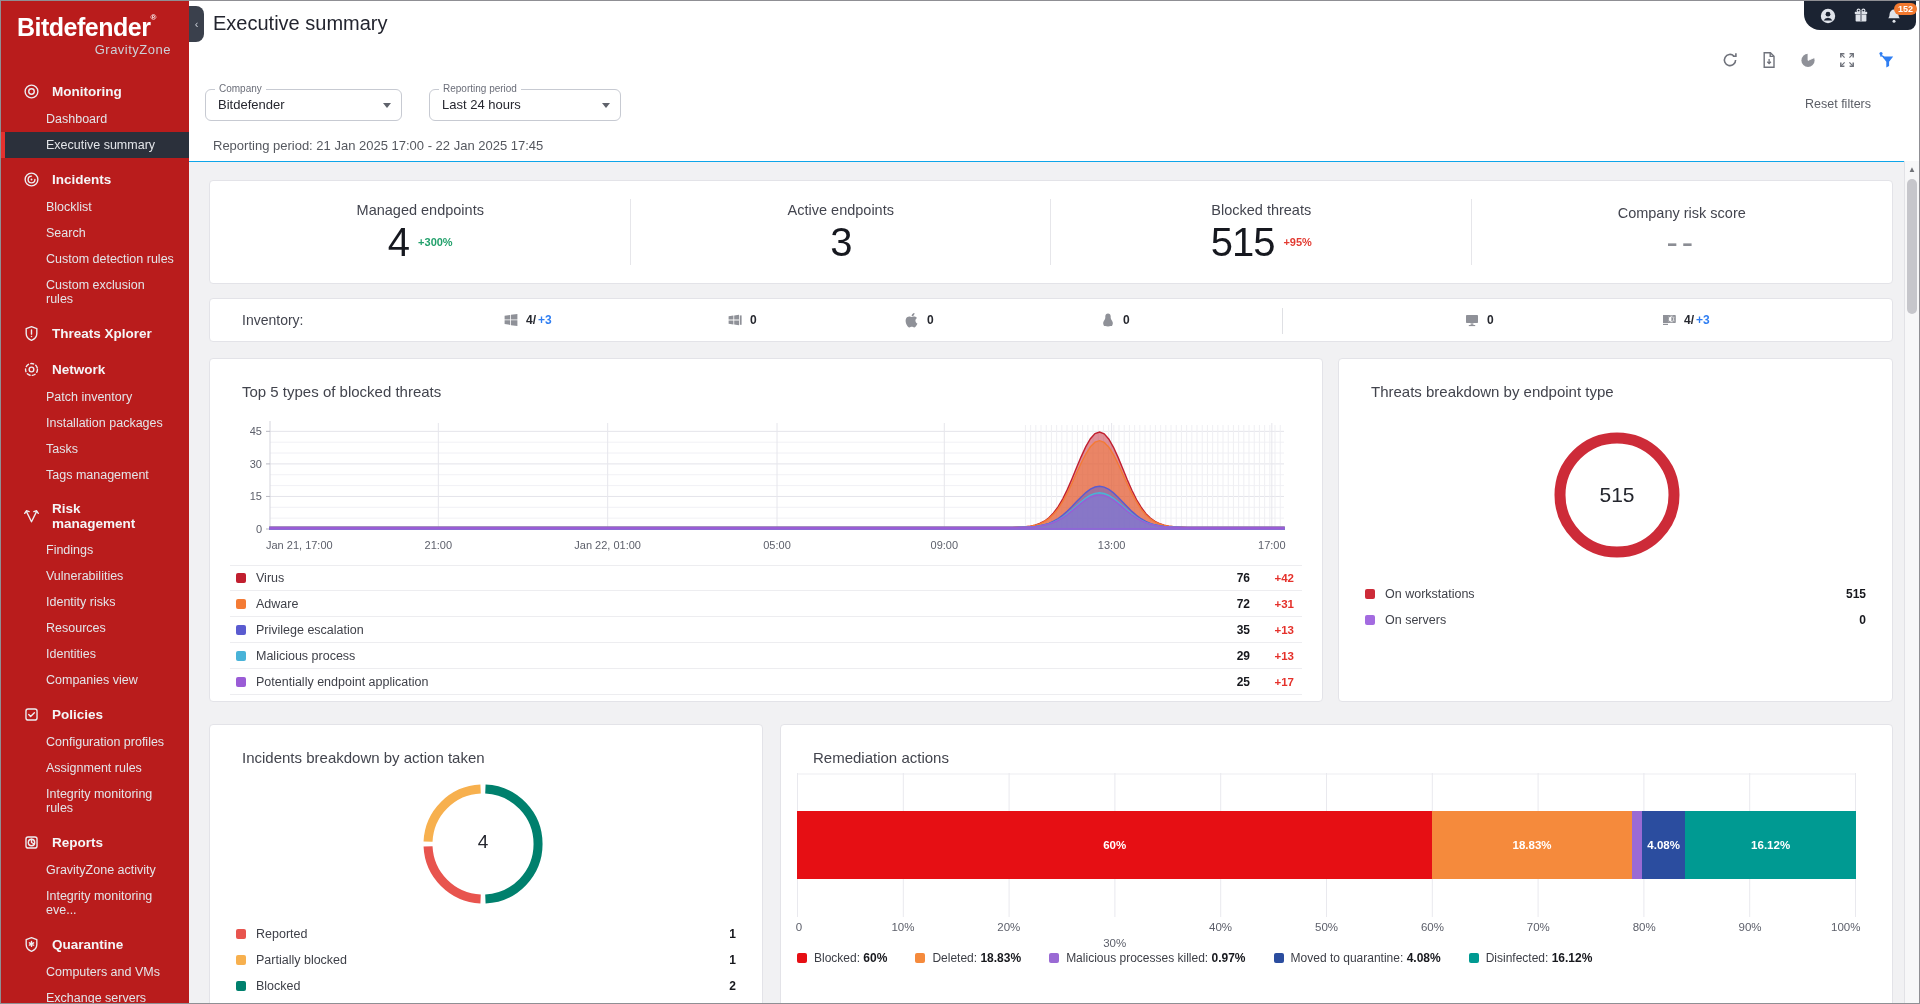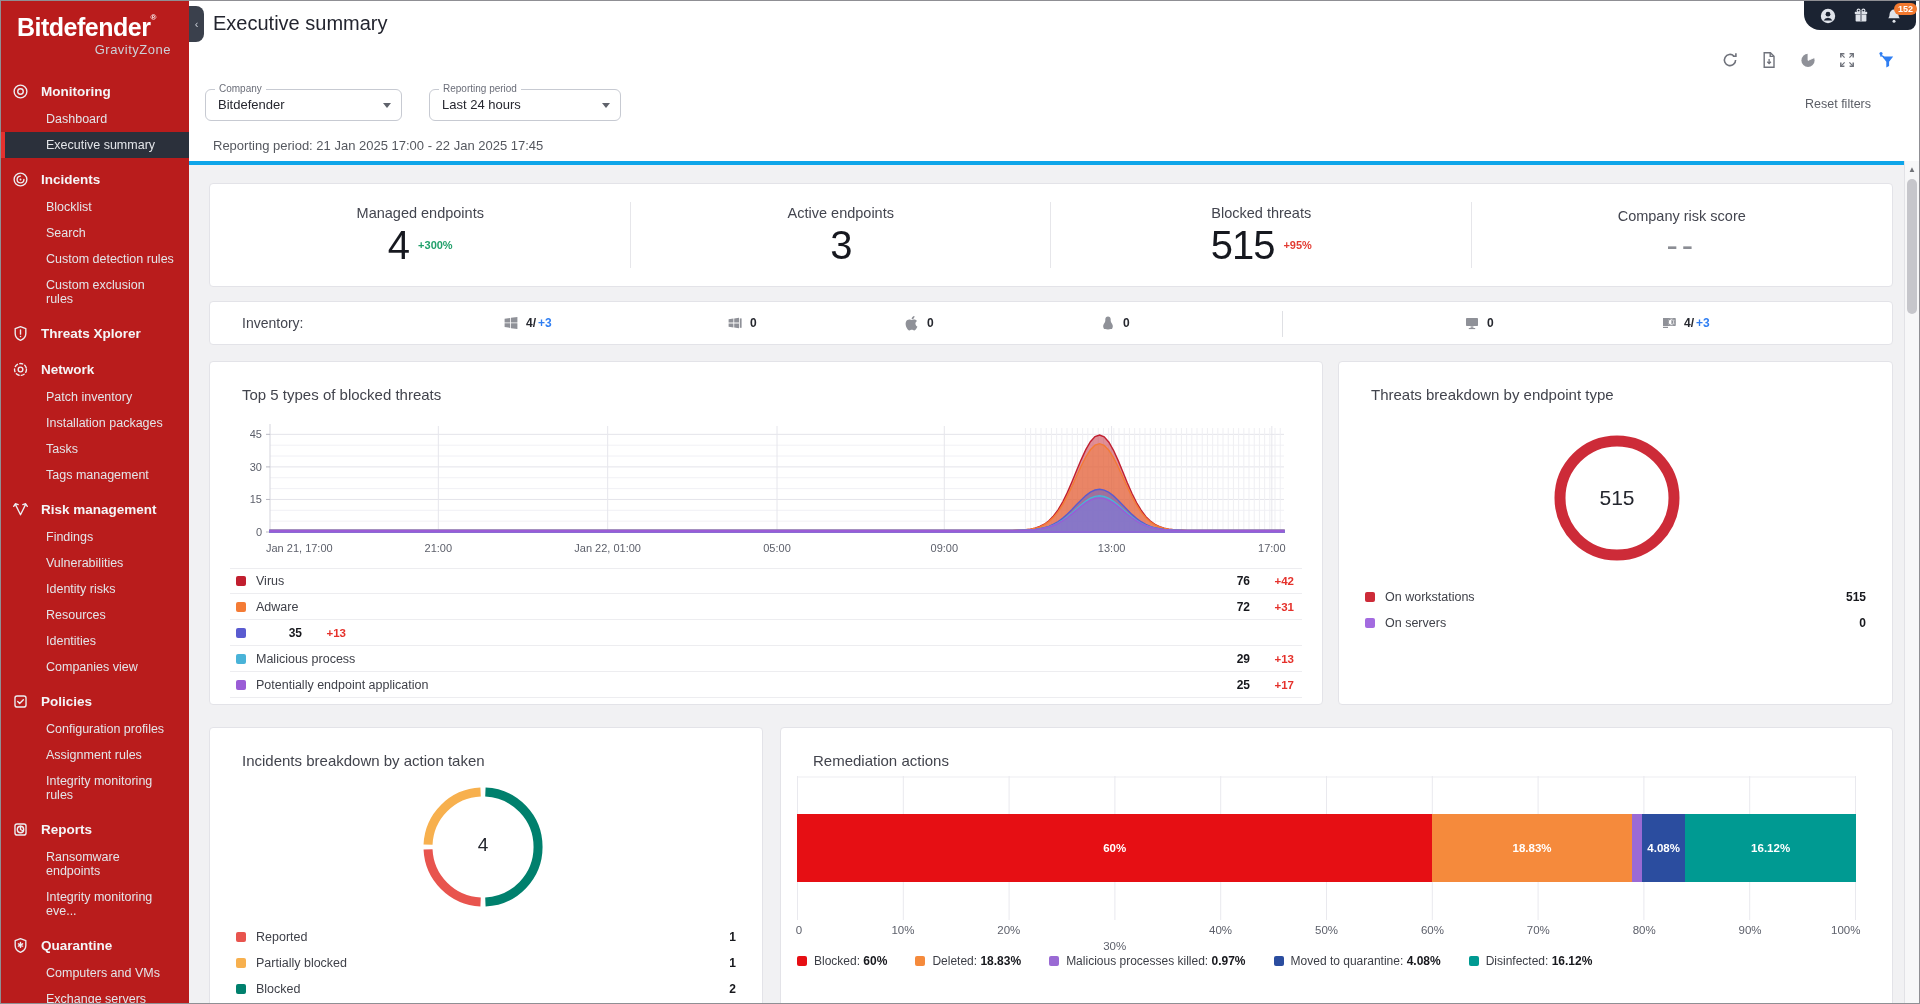--- a/index.html
+++ b/index.html
@@ -7,21 +7,21 @@
     font-family:"Liberation Sans", sans-serif; }
   #app { position:relative; width:1920px; height:1004px; background:#fff; border:1px solid #8f8f94; overflow:hidden; }
 
   
   .sidebar { position:absolute; left:0; top:0; width:188px; height:100%; background:#b91c1c; color:#eceef2; z-index:5; }
   .logo-block { padding:12px 18px 6px 16px; }
   .logo-brand { font-size:25px; font-weight:700; color:#fff; letter-spacing:-0.5px; white-space:nowrap; }
   .logo-brand sup { font-size:8px; vertical-align:top; }
   .logo-sub { font-size:13px; color:#ccd1d8; text-align:right; margin-top:0px; letter-spacing:0.5px; }
   .menu { margin-top:14px; }
-  .sec-row { display:flex; align-items:center; gap:12px; padding:6px 11px; margin-top:7px; cursor:pointer; }
+  .sec-row { display:flex; align-items:center; gap:12px; padding:6px 22px; margin-top:7px; cursor:pointer; }
   .sec-row svg { width:17px; height:17px; flex:0 0 17px; }
   .sec-label { font-size:13.5px; font-weight:700; color:#f4f5f7; }
   .child-row { padding:6px 14px 6px 45px; font-size:12.5px; color:#e3e5e9; cursor:pointer; }
   .child-row.active { background:#2b303b; border-left:4px solid #e6312e; padding-left:41px; }
   .collapse-tab { position:absolute; left:188px; top:5px; width:15px; height:36px; background:#3a404c;
     border-radius:0 8px 8px 0; color:#c9ced6; font-size:11px; display:flex; align-items:center; justify-content:center;
     cursor:pointer; z-index:6; }
 
   
   .page-title { position:absolute; left:212px; top:11px; font-size:20px; font-weight:500; color:#23252f; }
@@ -37,21 +37,21 @@
   .select-box { position:absolute; top:88px; height:32px; border:1px solid #c7cad2; border-radius:6px; background:#fff; cursor:pointer; }
   .select-box .flabel { position:absolute; top:-7px; left:9px; background:#fff; padding:0 4px; font-size:10px; color:#6b6e79; }
   .select-box .fvalue { line-height:30px; padding-left:12px; font-size:13px; color:#26272f; font-weight:500; }
   .select-box .arrow { position:absolute; right:10px; top:13px; width:0; height:0;
     border-left:4.5px solid transparent; border-right:4.5px solid transparent; border-top:5px solid #5f626b; }
   #company-select { left:204px; width:197px; }
   #period-select  { left:428px; width:192px; }
   .report-range { position:absolute; left:212px; top:137px; font-size:13px; color:#55585f; }
 
   
-  .content { position:absolute; left:188px; top:160px; width:1717px; height:844px; background:#f1f1f3; border-top:4px solid #0ea5e9; }
+  .content { position:absolute; left:188px; top:160px; width:1717px; height:844px; background:#f1f1f3; border-top:1px solid #0ea5e9; }
   .card { position:absolute; background:#fff; border:1px solid #e3e3e8; border-radius:4px; }
   .card h2 { position:absolute; left:32px; top:24px; font-size:15px; font-weight:400; color:#42444d; }
 
   
   #stats-card { left:20px; top:18px; width:1684px; height:104px; display:flex; }
   .stat-cell { flex:1; position:relative; display:flex; flex-direction:column; align-items:center; justify-content:center; gap:4px; }
   .stat-cell:not(:last-child)::after { content:""; position:absolute; right:0; top:18px; bottom:18px; width:1px; background:#e6e6ea; }
   .stat-label { font-size:14.5px; color:#43454f; }
   .stat-value-row { display:flex; align-items:center; gap:9px; }
   .stat-value { font-size:40px; font-weight:300; color:#16181f; letter-spacing:-1px; line-height:1; }
@@ -191,21 +191,21 @@
         <div class="child-row">Assignment rules</div>
         <div class="child-row">Integrity monitoring rules</div>
         <div class="sec-row">
           <svg viewBox="0 0 16 16" fill="none" stroke="#eceef2" stroke-width="1.3" stroke-linecap="round" stroke-linejoin="round">
             <rect x="2.8" y="2.8" width="10.4" height="10.4" rx="2"></rect>
             <circle cx="8" cy="8" r="3"></circle>
             <path d="M8 8 V5 M8 8 L10.6 9.4"></path>
           </svg>
           <span class="sec-label">Reports</span>
         </div>
-        <div class="child-row">Ransomware endpoints</div>
+        <div class="child-row">GravityZone activity</div>
         <div class="child-row">Integrity monitoring eve...</div>
         <div class="sec-row">
           <svg viewBox="0 0 16 16" fill="none" stroke="#eceef2" stroke-width="1.3" stroke-linecap="round" stroke-linejoin="round">
             <path d="M8 1.6 13 3.4 V8 c0 3.4 -2.4 5.4 -5 6.4 C5.4 13.4 3 11.4 3 8 V3.4 Z"></path>
             <path d="M8 5.2 V9.8 M6 6.4 10 8.6 M10 6.4 6 8.6"></path>
           </svg>
           <span class="sec-label">Quarantine</span>
         </div>
         <div class="child-row">Computers and VMs</div>
         <div class="child-row">Exchange servers</div>
@@ -473,20 +473,21 @@
             <span class="t5delta">+42</span>
           </div>
           <div class="t5row">
             <span class="swatch" style="background:#f47b35"></span>
             <span class="t5name">Adware</span>
             <span class="t5count">72</span>
             <span class="t5delta">+31</span>
           </div>
           <div class="t5row">
             <span class="swatch" style="background:#5a5bd0"></span>
+            <span class="t5name">Privilege escalation</span>
             <span class="t5count">35</span>
             <span class="t5delta">+13</span>
           </div>
           <div class="t5row">
             <span class="swatch" style="background:#49b3d8"></span>
             <span class="t5name">Malicious process</span>
             <span class="t5count">29</span>
             <span class="t5delta">+13</span>
           </div>
           <div class="t5row">

